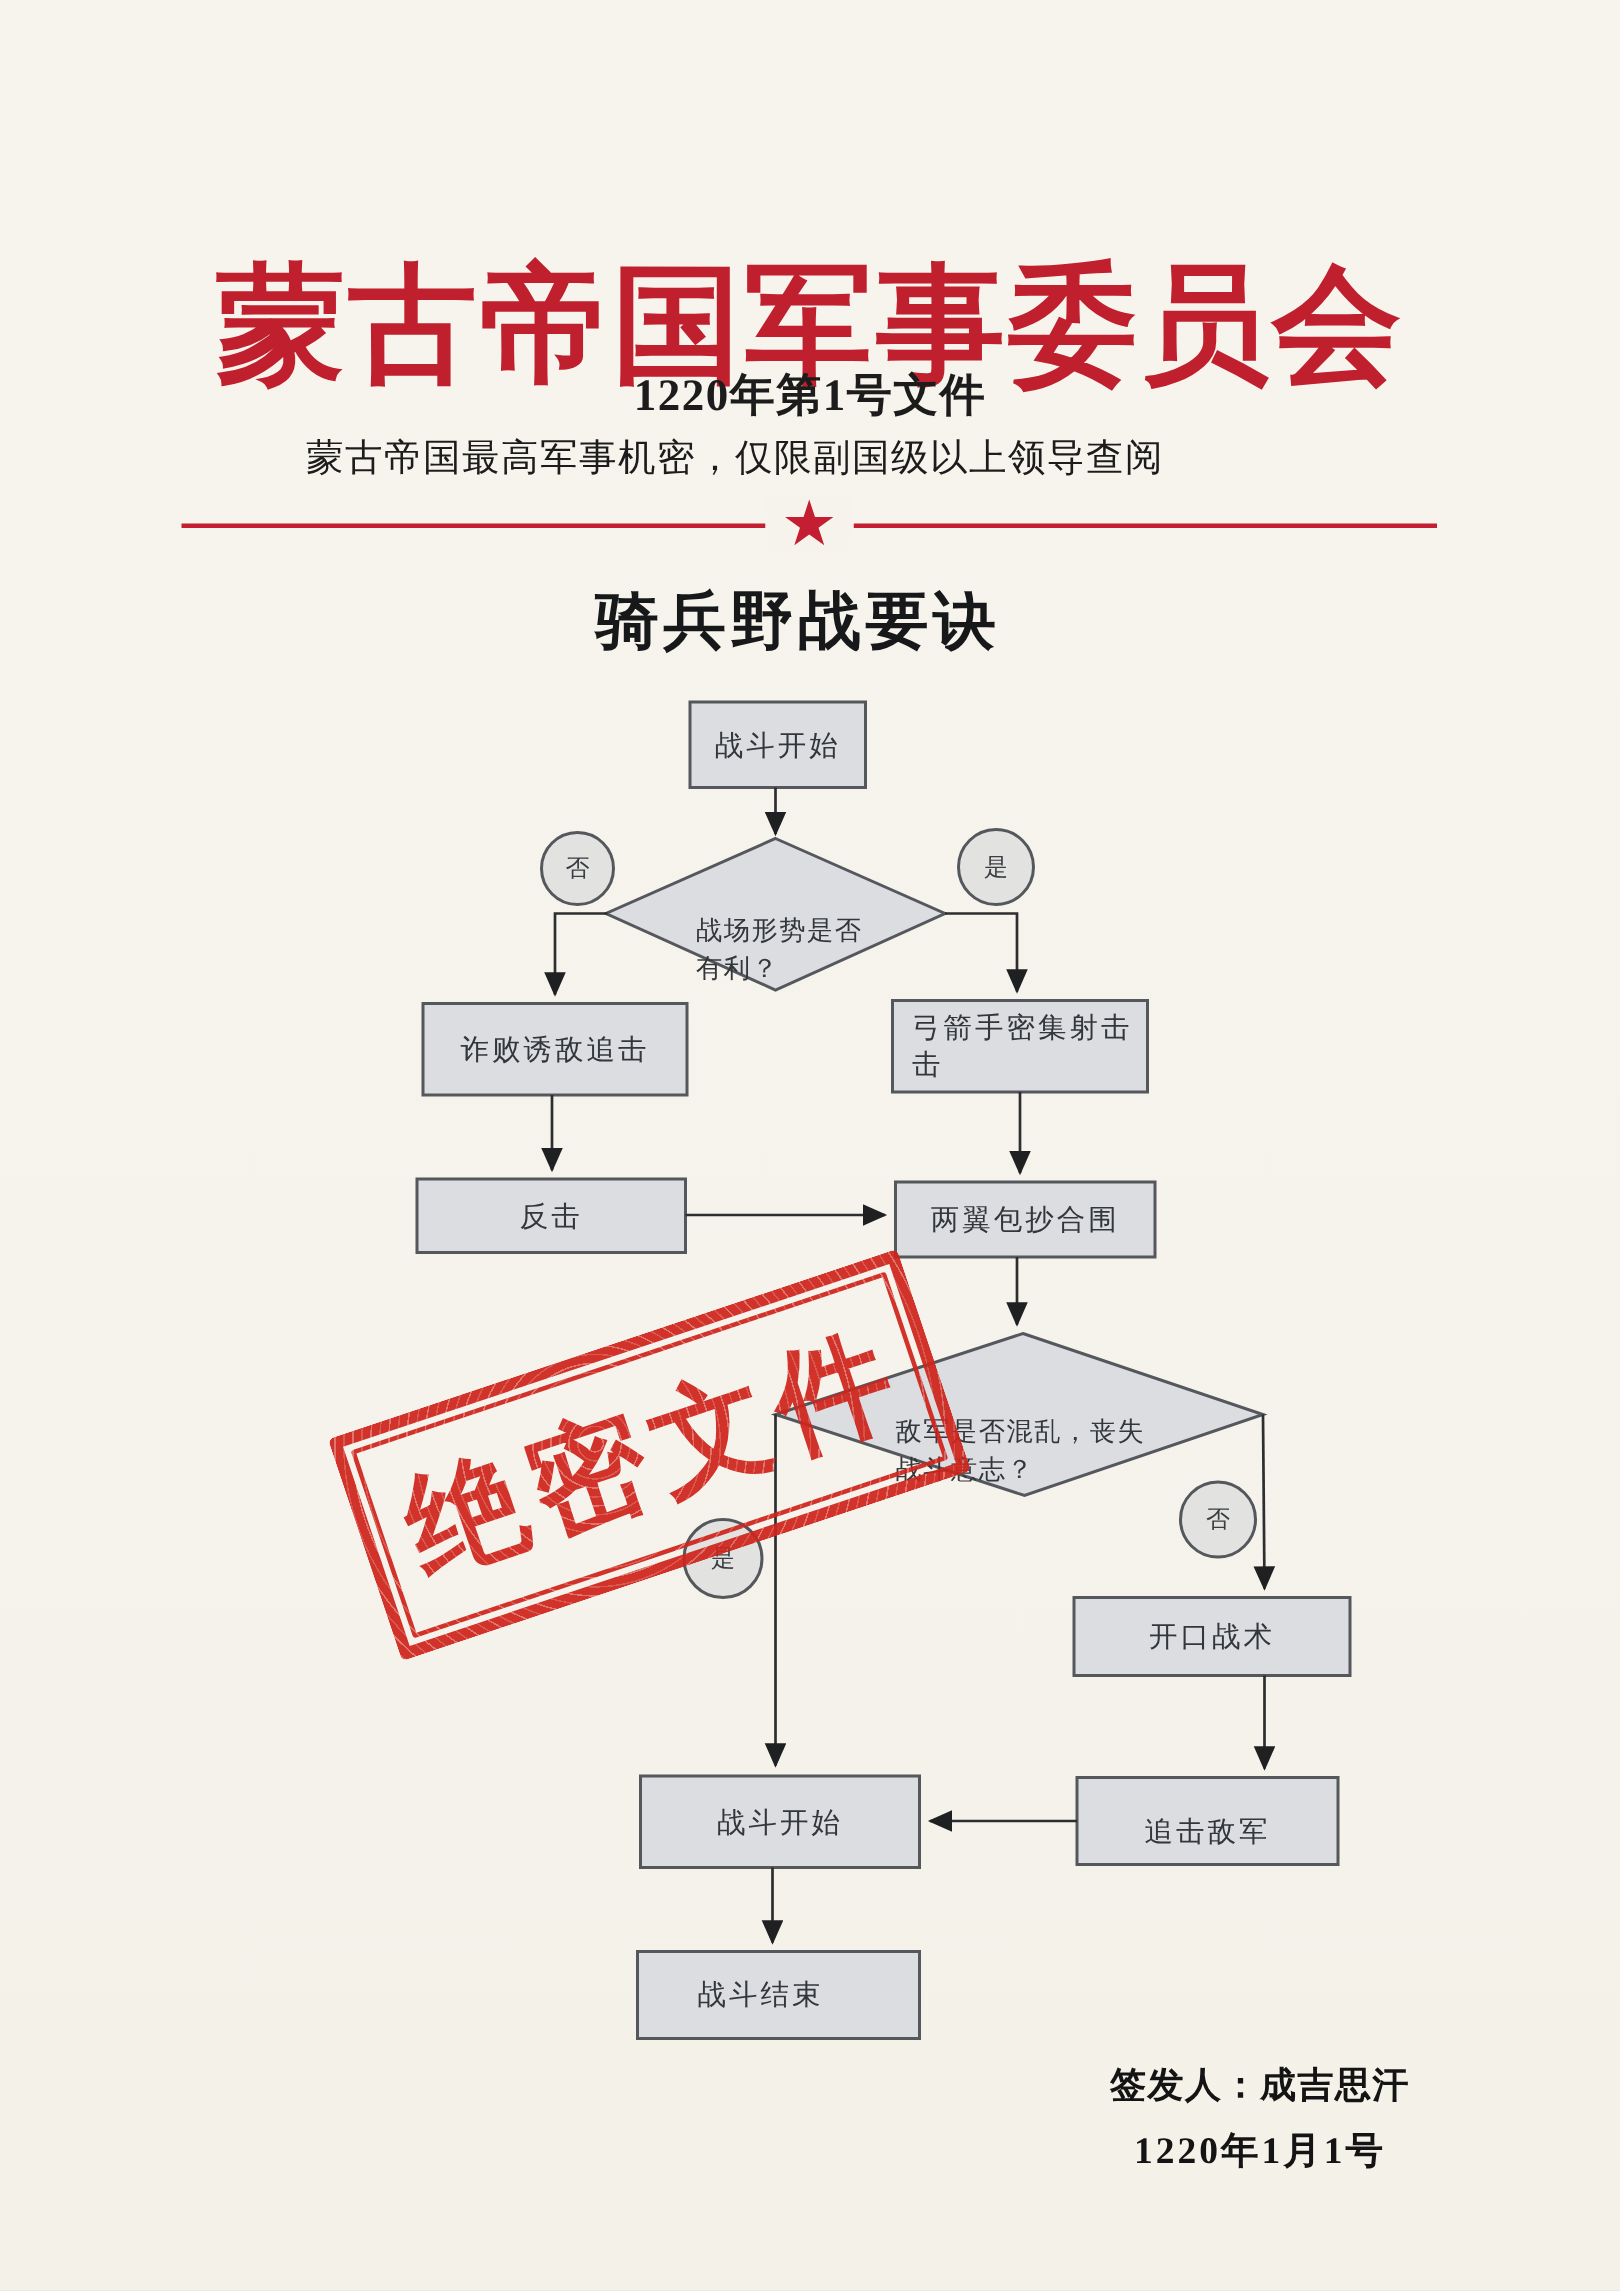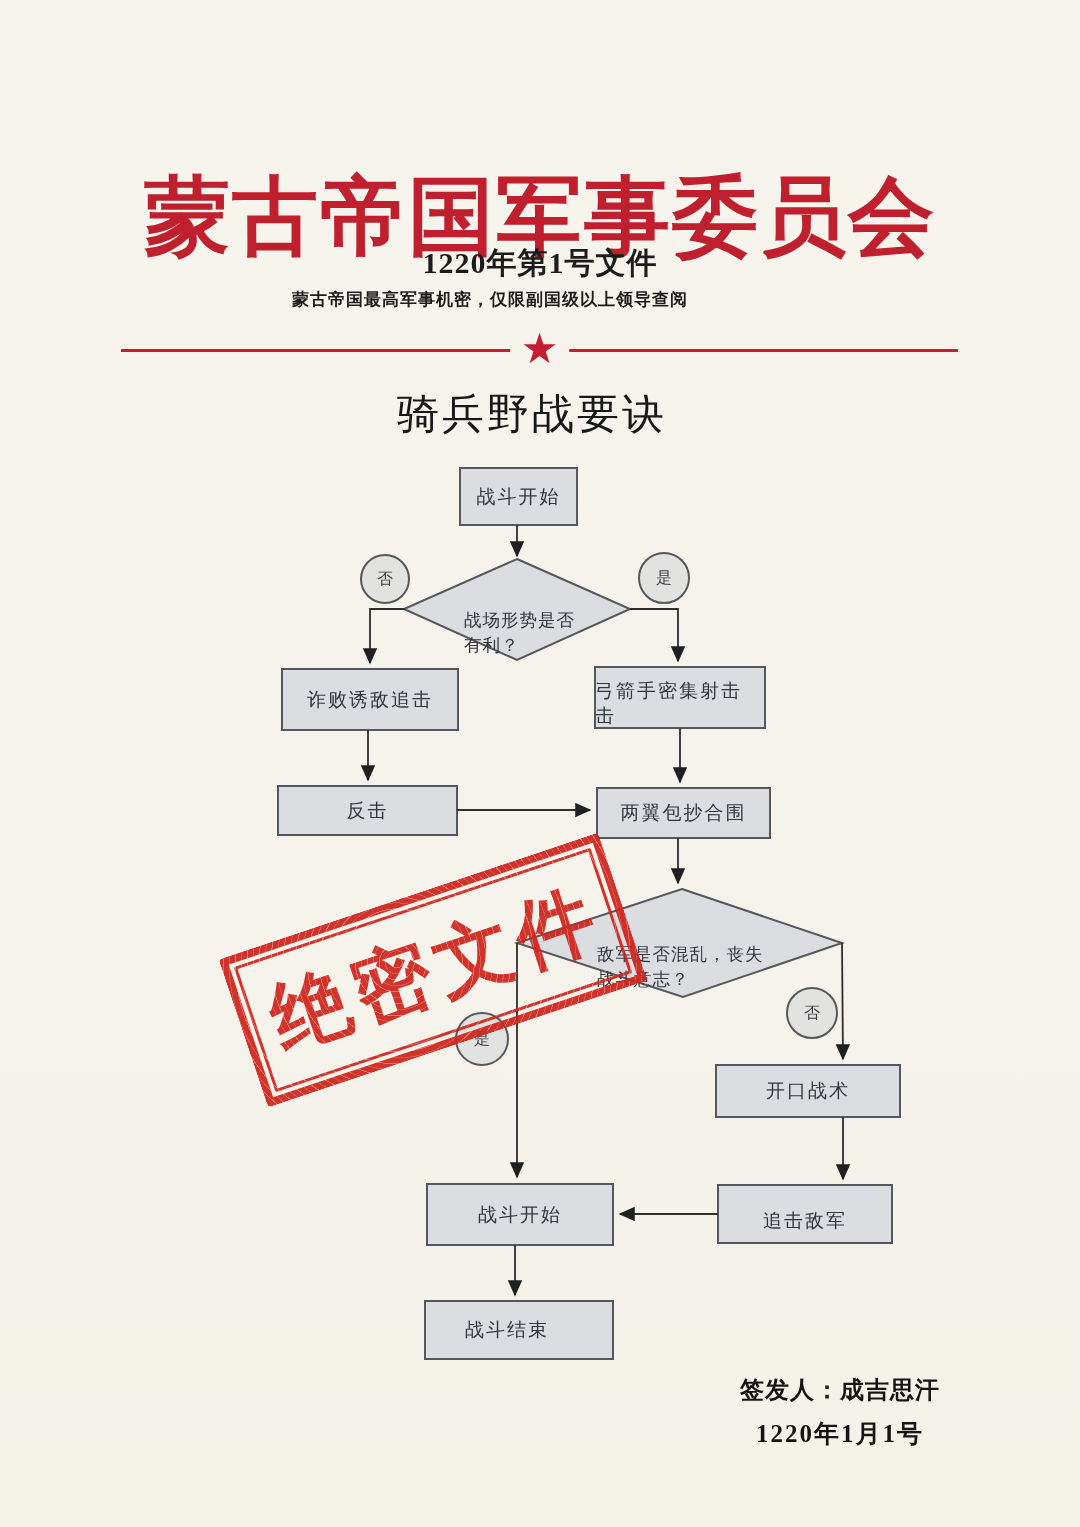--- a/index.html
+++ b/index.html
@@ -14,40 +14,40 @@
   .doc-title{
     left:0;top:108px;width:1080px;text-align:center;
     font-size:86px;font-weight:bold;letter-spacing:2px;color:#c0202e;line-height:1.2;
   }
   .doc-number{
     left:0;top:243px;width:1080px;text-align:center;
     font-size:30px;font-weight:bold;color:#1c1c1c;letter-spacing:1px;
   }
   .doc-class{
     left:0;top:288px;width:980px;text-align:center;
-    font-size:17px;font-weight:bold;color:#1c1c1c;letter-spacing:1px;
+    font-size:25px;font-weight:normal;color:#1c1c1c;letter-spacing:1px;
   }
   .divider{
     left:121px;top:349px;width:837px;height:3px;background:#c41e32;
   }
   .divider-star{
     position:absolute;left:50%;top:50%;transform:translate(-50%,-54%);
     background:#f6f3ec;padding:0 11px;font-size:42px;line-height:1;color:#c41e32;
     font-family:"DejaVu Sans",sans-serif;
   }
   .section-title{
     left:0;top:386px;width:1064px;text-align:center;
-    font-size:42px;font-weight:normal;color:#17181a;letter-spacing:3px;
+    font-size:42px;font-weight:bold;color:#17181a;letter-spacing:3px;
   }
   
   svg.flow{position:absolute;left:0;top:0;z-index:1;}
   .lbl{z-index:2;display:flex;align-items:center;justify-content:center;
     font-size:19px;color:#33363b;letter-spacing:2px;text-align:center;}
-  .lbl.two-line{flex-direction:column;align-items:flex-start;justify-content:flex-end;
-    box-sizing:border-box;line-height:25px;text-align:left;}
+  .lbl.two-line{flex-direction:column;align-items:flex-start;justify-content:center;
+    padding-left:13px;box-sizing:border-box;line-height:25px;text-align:left;}
   .dlbl{z-index:2;font-size:17.5px;color:#33363b;letter-spacing:1px;line-height:25px;text-align:left;margin-top:24px;}
   .clbl{z-index:2;display:flex;align-items:center;justify-content:center;
     font-size:16px;color:#3a3d42;letter-spacing:0;}
   
   .stamp{
     left:233px;top:892px;width:384px;height:140px;z-index:4;
     transform:rotate(-18.5deg);
     border:8px solid #cf241c;border-radius:4px;
     display:flex;align-items:center;justify-content:center;
     opacity:0.93;

